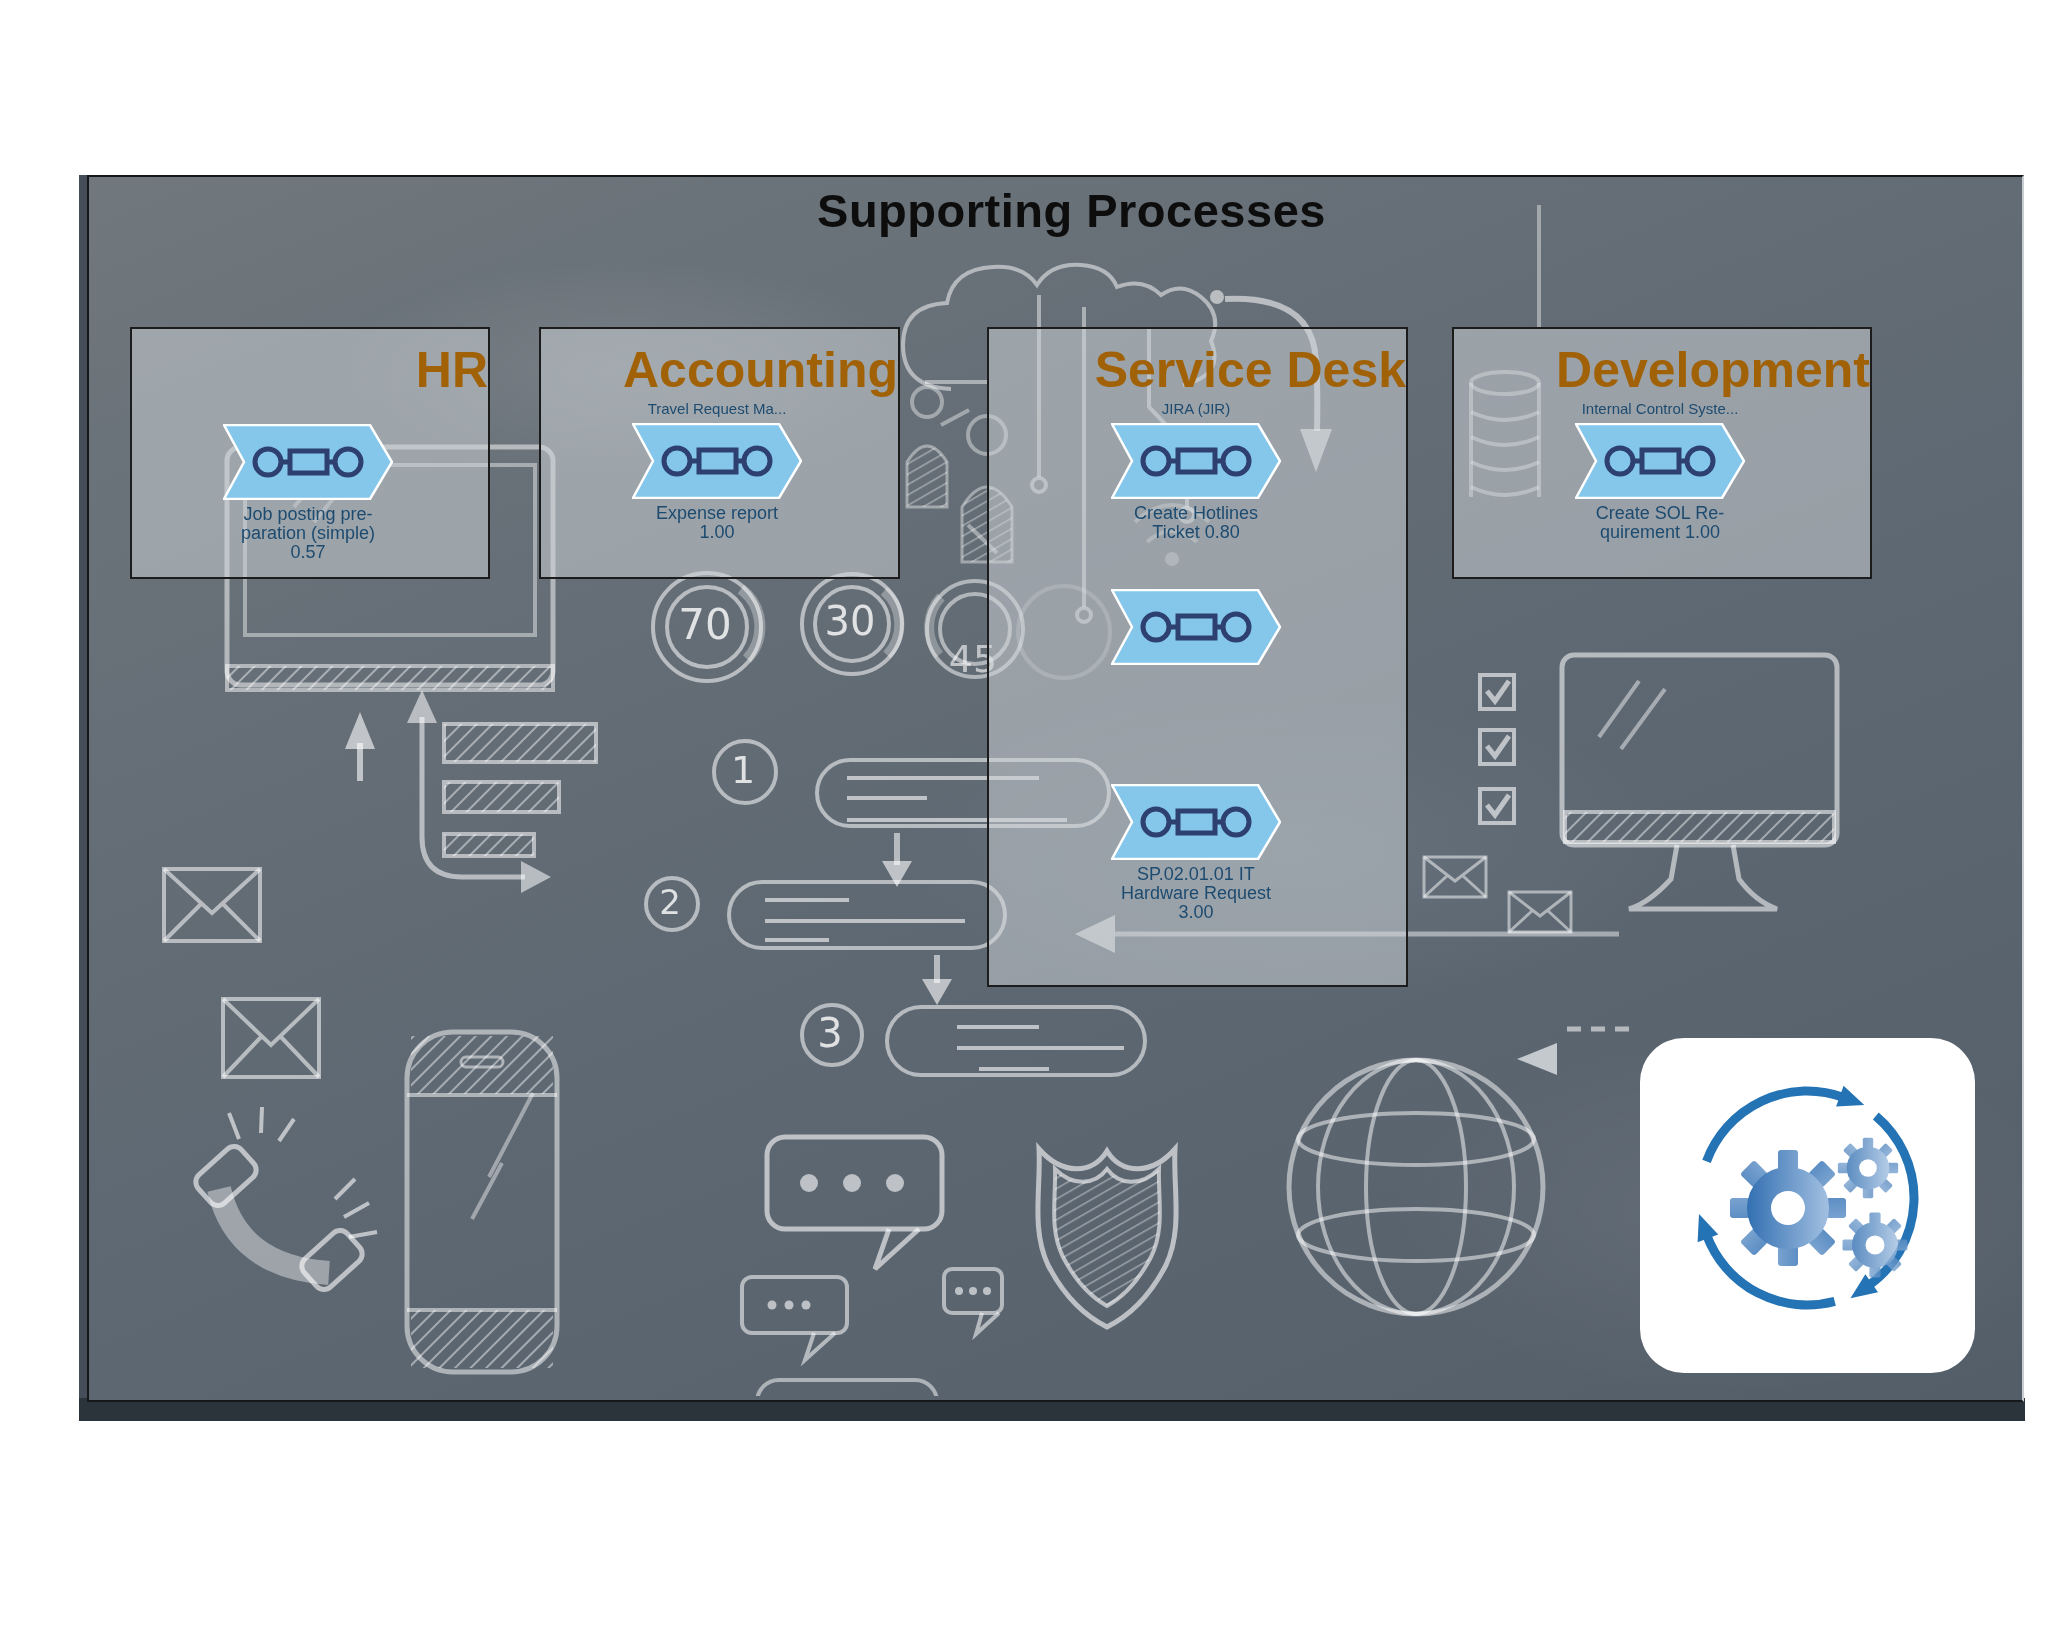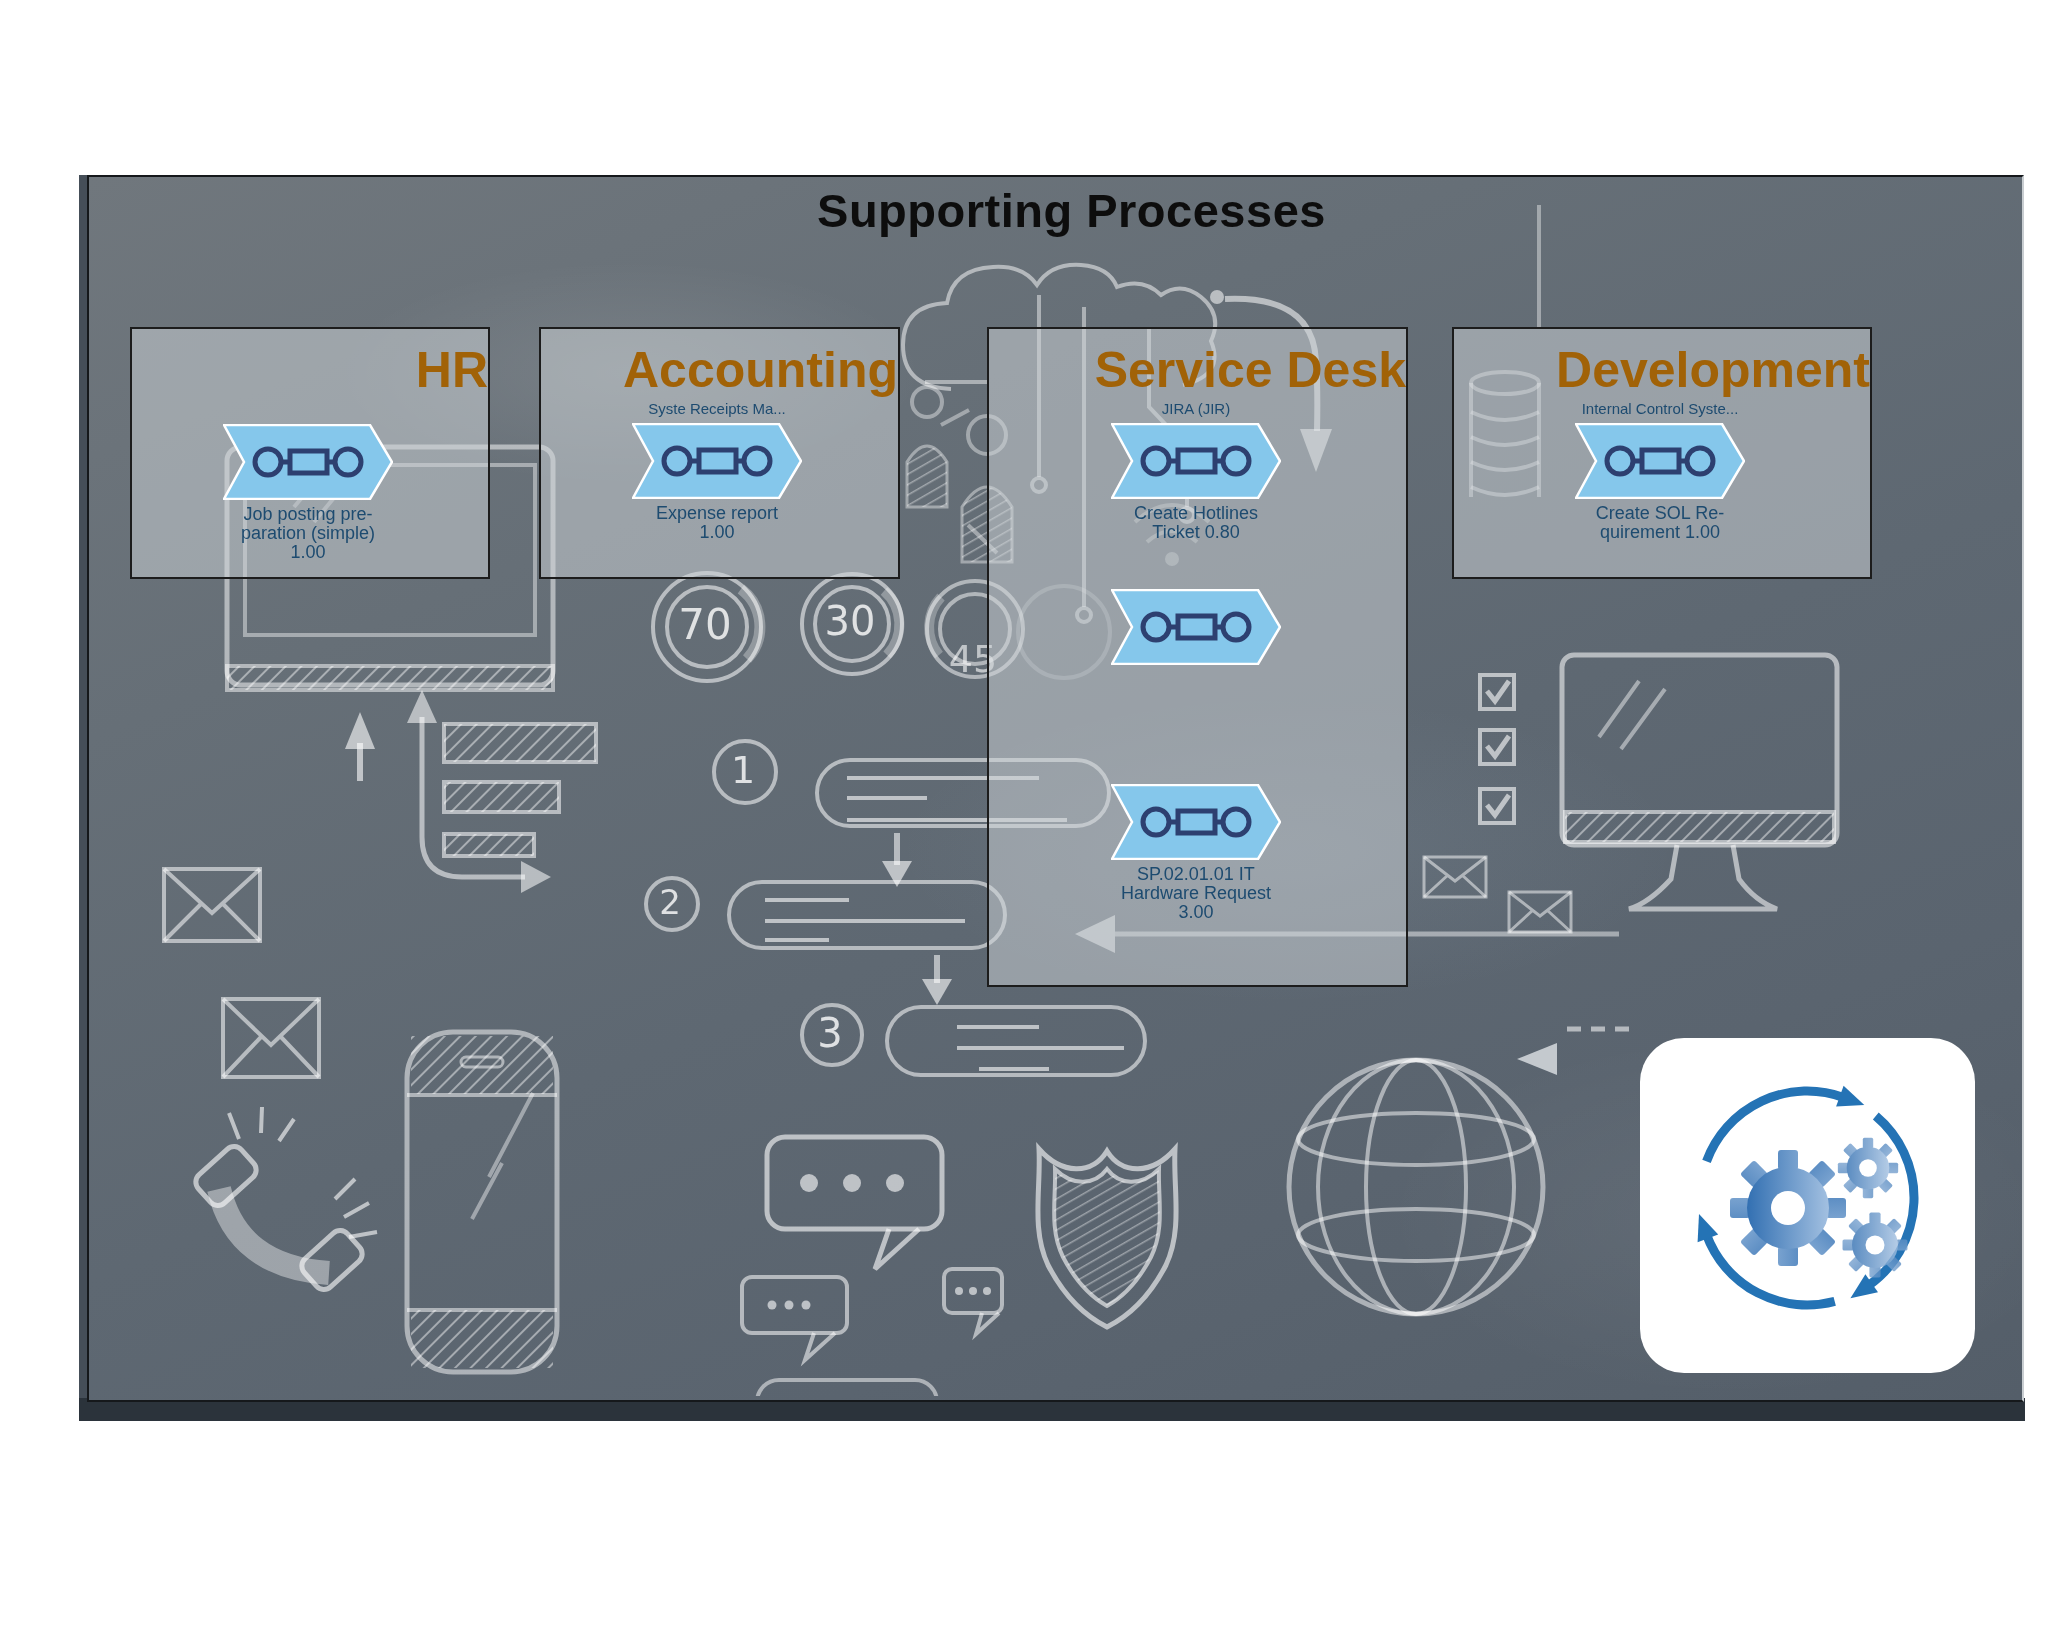--- a/index.html
+++ b/index.html
@@ -290,25 +290,25 @@
 <div class="lane lane-development">
   <div class="lane-title">Development</div>
 </div>
 
 <div class="process p-hr">
   <svg class="banner" viewBox="0 0 170 76">
       <use href="#banner-sym"></use>
     </svg>
   <div class="proc-name">Job posting pre-
 paration (simple)
-1.00</div>
+0.57</div>
 </div>
 
 <div class="process p-acc">
-  <div class="app-label">Syste Receipts Ma...</div>
+  <div class="app-label">Travel Request Ma...</div>
   <svg class="banner" viewBox="0 0 170 76">
       <use href="#banner-sym"></use>
     </svg>
   <div class="proc-name">Expense report
 1.00</div>
 </div>
 
 <div class="process p-sd1">
   <div class="app-label">JIRA (JIR)</div>
   <svg class="banner" viewBox="0 0 170 76">

